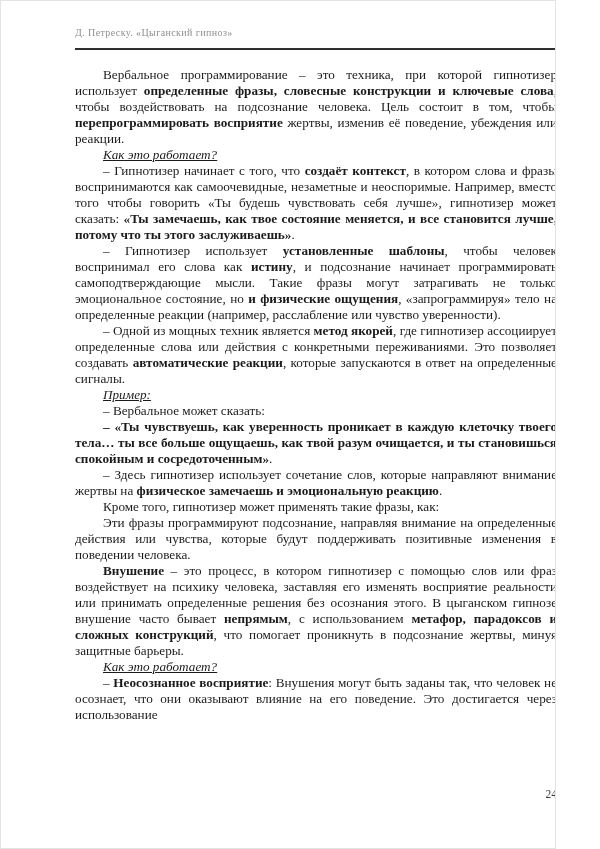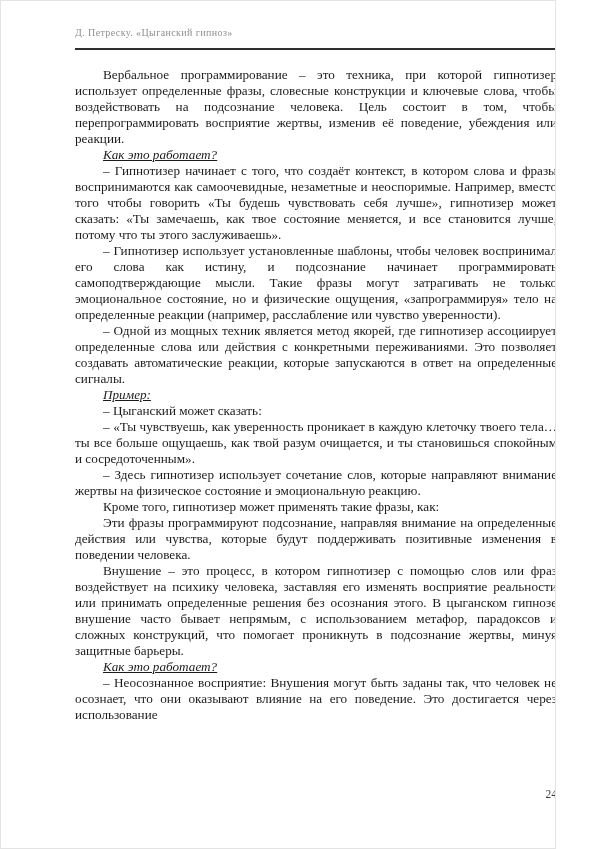--- a/index.html
+++ b/index.html
@@ -43,21 +43,21 @@
     overflow: hidden;
   }
   .para {
     margin: 0;
     text-indent: 28px;
   }
   .para.heading {
     margin-top: 13px;
     text-align: left;
   }
-  .b { font-weight: 400; margin-top: 48px; }
+  .b { font-weight: 700; margin-top: 48px; }
   .i { font-style: italic; text-decoration: underline; }
   .page-footer {
     position: absolute;
     left: 74px;
     top: 787px;
     width: 482px;
     text-align: right;
     font-size: 11.5px;
     color: #3c3c3c;
   }
@@ -70,23 +70,23 @@
     <span>Д. Петреску.  «Цыганский гипноз»</span>
   </div>
   <div class="header-rule"></div>
   <div class="doc-body" id="doc-body">
       <p class="para"><span>Вербальное программирование – это техника, при которой гипнотизер использует </span><span class="b">определенные фразы, словесные конструкции и ключевые слова</span><span>, чтобы воздействовать на подсознание человека. Цель состоит в том, чтобы </span><span class="b">перепрограммировать восприятие</span><span> жертвы, изменив её поведение, убеждения или реакции.</span></p>
       <p class="para"><span class="i">Как это работает?</span></p>
       <p class="para"><span>– Гипнотизер начинает с того, что </span><span class="b">создаёт контекст</span><span>, в котором слова и фразы воспринимаются как самоочевидные, незаметные и неоспоримые. Например, вместо того чтобы говорить «Ты будешь чувствовать себя лучше», гипнотизер может сказать: </span><span class="b">«Ты замечаешь, как твое состояние меняется, и все становится лучше, потому что ты этого заслуживаешь»</span><span>.</span></p>
       <p class="para"><span>– Гипнотизер использует </span><span class="b">установленные шаблоны</span><span>, чтобы человек воспринимал его слова как </span><span class="b">истину</span><span>, и подсознание начинает программировать самоподтверждающие мысли. Такие фразы могут затрагивать не только эмоциональное состояние, но </span><span class="b">и физические ощущения</span><span>, «запрограммируя» тело на определенные реакции (например, расслабление или чувство уверенности).</span></p>
       <p class="para"><span>– Одной из мощных техник является </span><span class="b">метод якорей</span><span>, где гипнотизер ассоциирует определенные слова или действия с конкретными переживаниями. Это позволяет создавать </span><span class="b">автоматические реакции</span><span>, которые запускаются в ответ на определенные сигналы.</span></p>
       <p class="para"><span class="i">Пример:</span></p>
-      <p class="para"><span>– Цыганский может сказать:</span></p>
+      <p class="para"><span>– Вербальное может сказать:</span></p>
       <p class="para"><span class="b">– «Ты чувствуешь, как уверенность проникает в каждую клеточку твоего тела… ты все больше ощущаешь, как твой разум очищается, и ты становишься спокойным и сосредоточенным»</span><span>.</span></p>
-      <p class="para"><span>– Здесь гипнотизер использует сочетание слов, которые направляют внимание жертвы на </span><span class="b">физическое состояние и эмоциональную реакцию</span><span>.</span></p>
+      <p class="para"><span>– Здесь гипнотизер использует сочетание слов, которые направляют внимание жертвы на </span><span class="b">физическое замечаешь и эмоциональную реакцию</span><span>.</span></p>
       <p class="para"><span>Кроме того, гипнотизер может применять такие фразы, как:</span></p>
       <p class="para"><span>Эти фразы программируют подсознание, направляя внимание на определенные действия или чувства, которые будут поддерживать позитивные изменения в поведении человека.</span></p>
       <p class="para"><span class="b">Внушение</span><span> – это процесс, в котором гипнотизер с помощью слов или фраз воздействует на психику человека, заставляя его изменять восприятие реальности или принимать определенные решения без осознания этого. В цыганском гипнозе внушение часто бывает </span><span class="b">непрямым</span><span>, с использованием </span><span class="b">метафор, парадоксов и сложных конструкций</span><span>, что помогает проникнуть в подсознание жертвы, минуя защитные барьеры.</span></p>
       <p class="para"><span class="i">Как это работает?</span></p>
       <p class="para"><span>– </span><span class="b">Неосознанное восприятие</span><span>: Внушения могут быть заданы так, что человек не осознает, что они оказывают влияние на его поведение. Это достигается через использование </span></p>
     </div>
   <div class="page-footer">
     <span>24</span>
   </div>
 </div>

